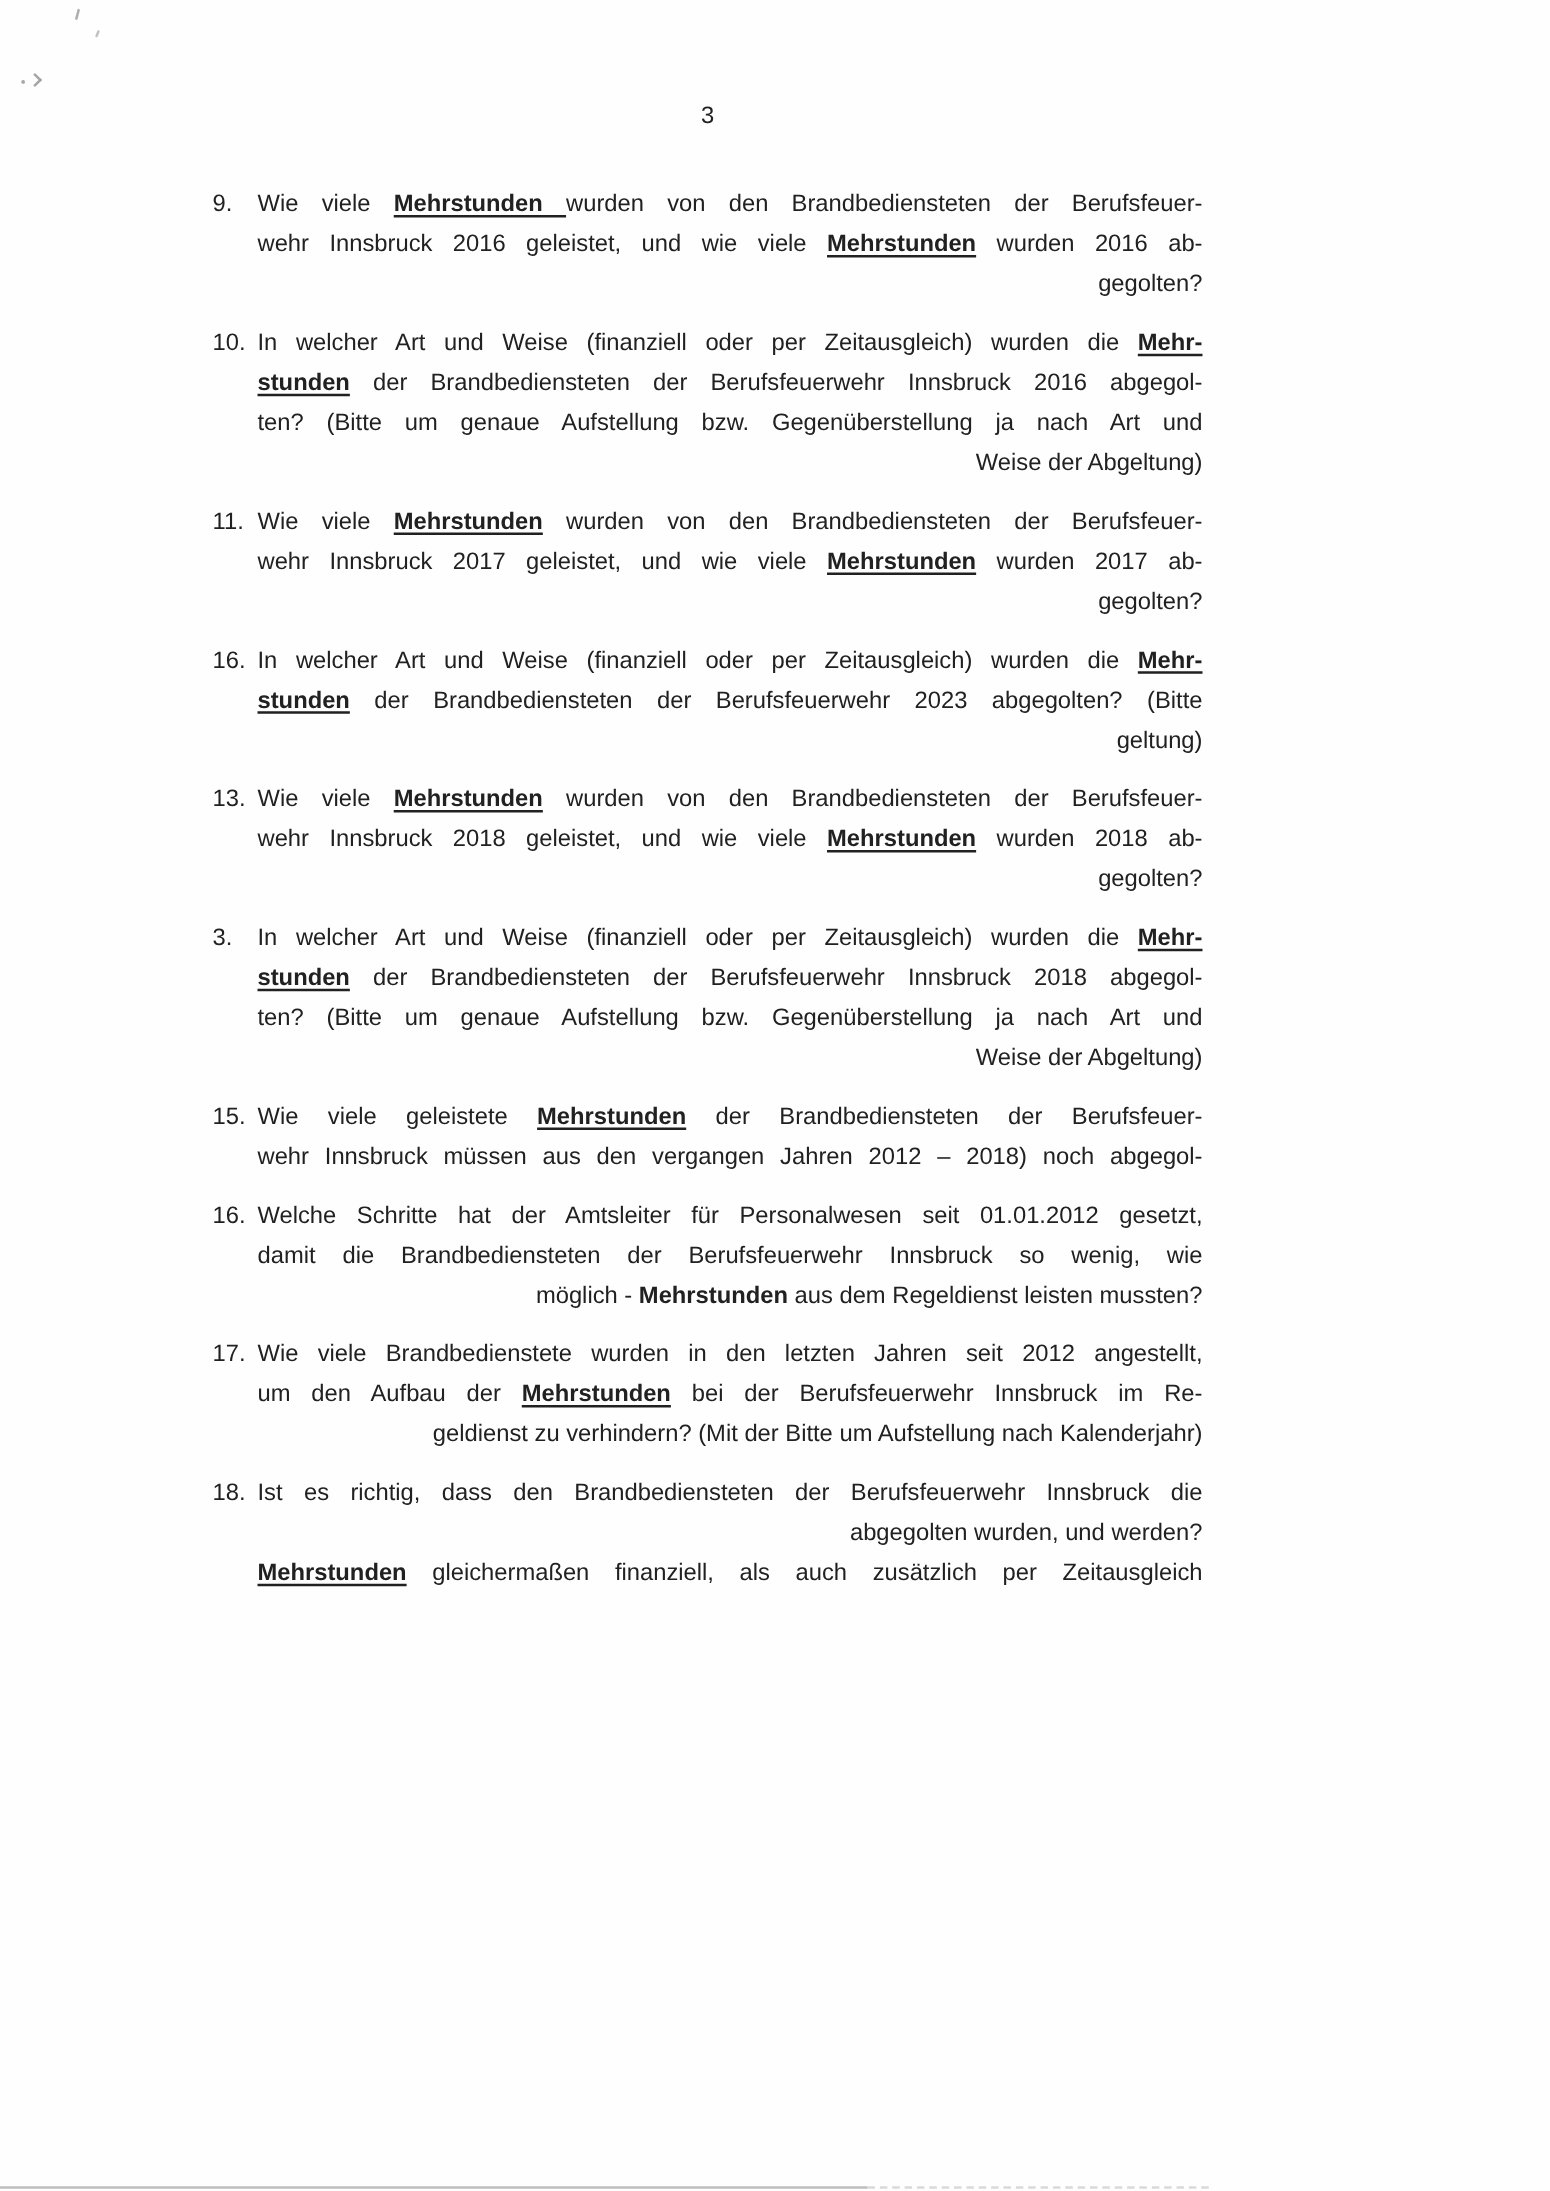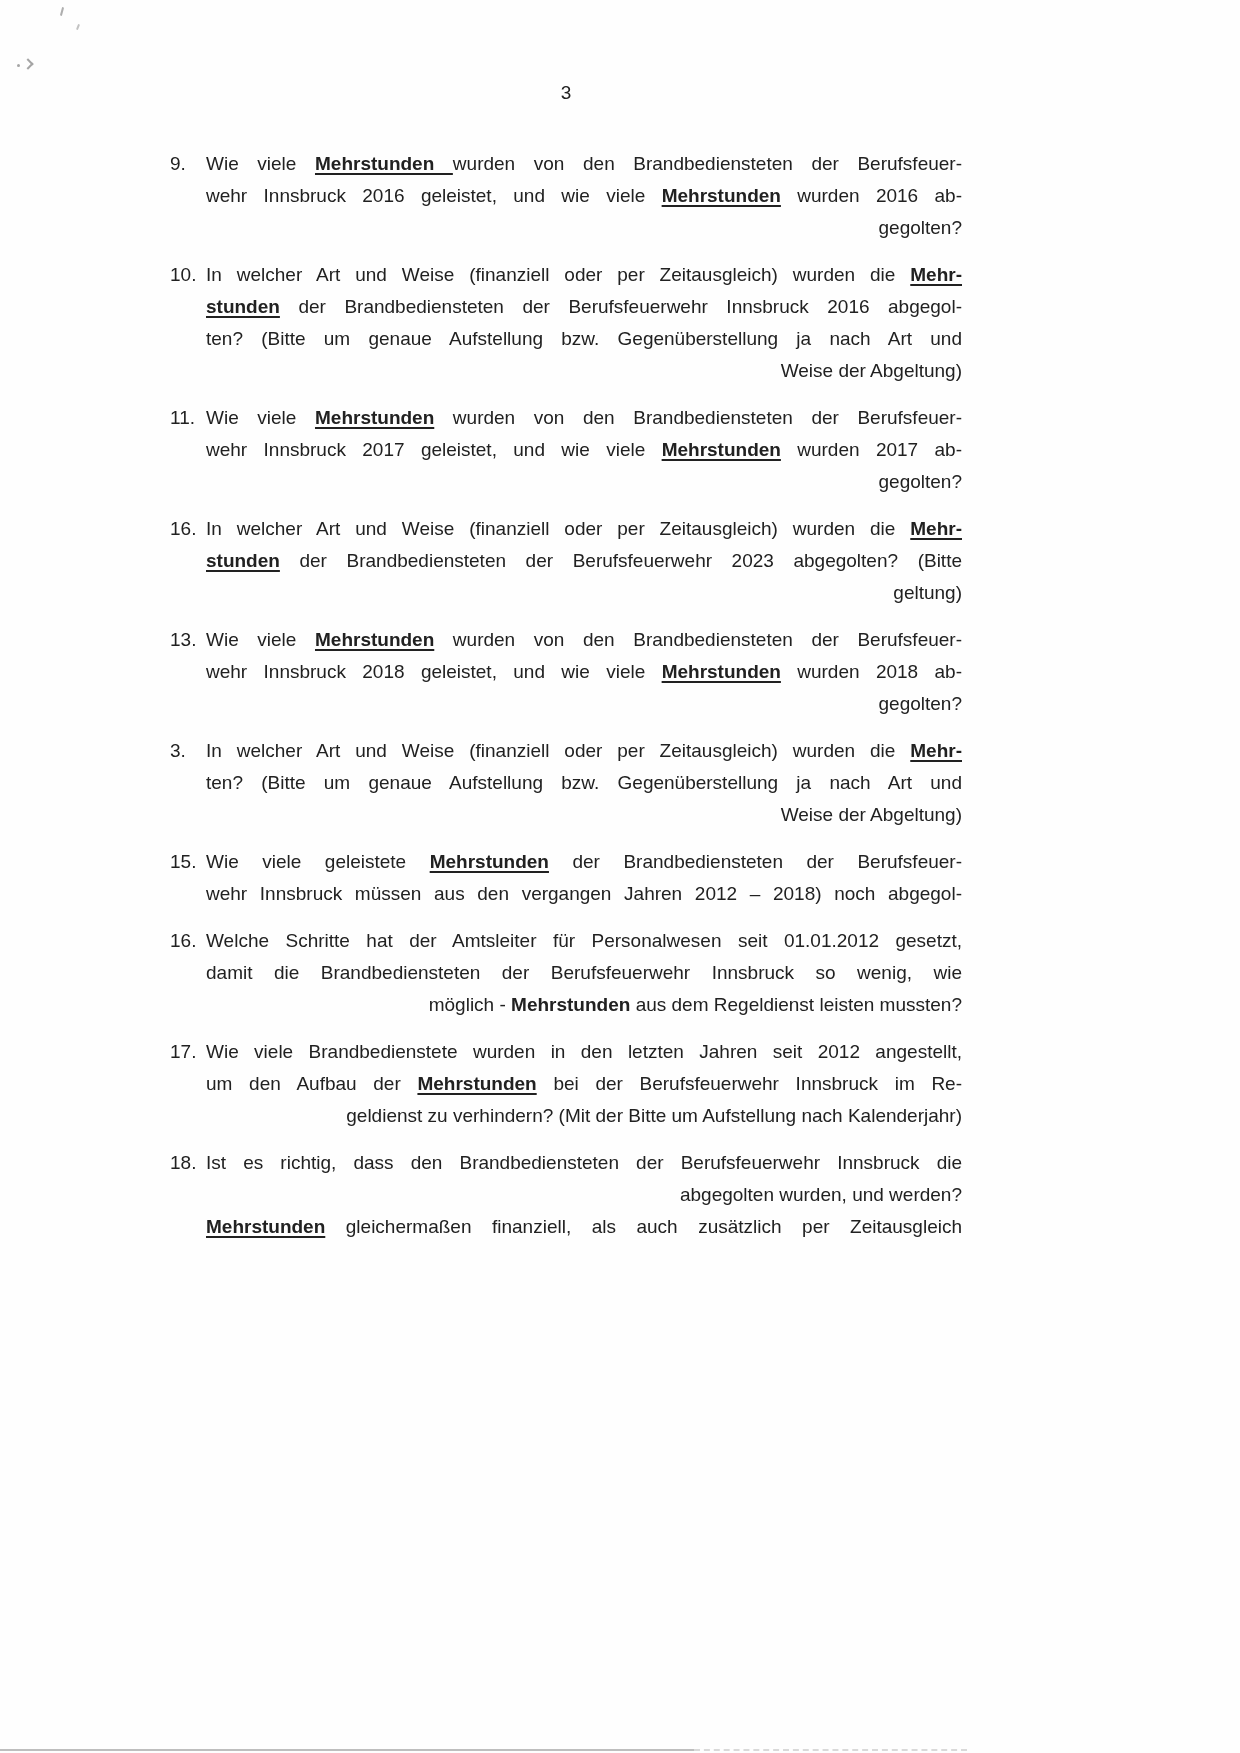--- a/index.html
+++ b/index.html
@@ -101,20 +101,21 @@
           <div class="qbody">
             <div class="line just"><span class="n">Wie viele </span><span class="bu">Mehrstunden</span><span class="n"> wurden von den Brandbediensteten der Berufsfeuer-</span></div>
             <div class="line just"><span class="n">wehr Innsbruck 2018 geleistet, und wie viele </span><span class="bu">Mehrstunden</span><span class="n"> wurden 2018 ab-</span></div>
             <div class="line"><span class="n">gegolten?</span></div>
           </div>
         </div>
         <div class="question">
           <span class="qnum">3.</span>
           <div class="qbody">
             <div class="line just"><span class="n">In welcher Art und Weise (finanziell oder per Zeitausgleich) wurden die </span><span class="bu">Mehr-</span></div>
+            <div class="line just"><span class="bu">stunden</span><span class="n"> der Brandbediensteten der Berufsfeuerwehr Innsbruck 2018 abgegol-</span></div>
             <div class="line just"><span class="n">ten? (Bitte um genaue Aufstellung bzw. Gegenüberstellung ja nach Art und</span></div>
             <div class="line"><span class="n">Weise der Abgeltung)</span></div>
           </div>
         </div>
         <div class="question">
           <span class="qnum">15.</span>
           <div class="qbody">
             <div class="line just"><span class="n">Wie viele geleistete </span><span class="bu">Mehrstunden</span><span class="n"> der Brandbediensteten der Berufsfeuer-</span></div>
             <div class="line just"><span class="n">wehr Innsbruck müssen aus den vergangen Jahren 2012 – 2018) noch abgegol-</span></div>
           </div>

